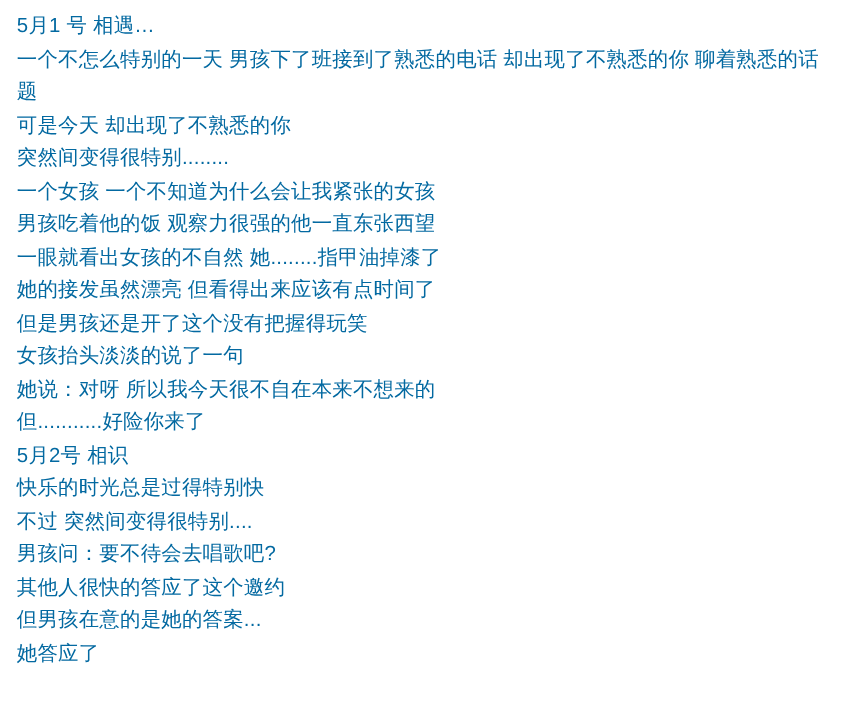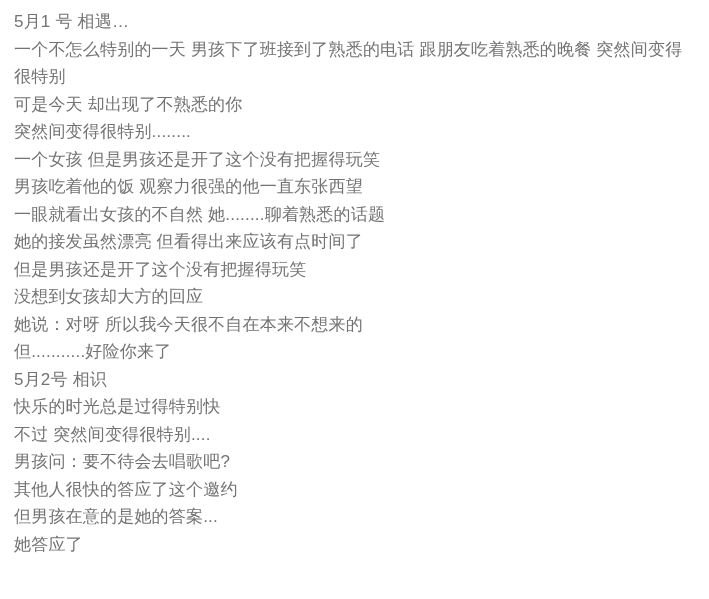--- a/index.html
+++ b/index.html
@@ -14,40 +14,40 @@
     }
     .doc {
       width: 709px;
       height: 599px;
       background: #ffffff;
       padding: 8px 14px 0 14px;
     }
     .line {
       font-size: 17px;
       line-height: 27.5px;
-      color: #737373;
+      color: #0369a1;
       white-space: pre-wrap;
       letter-spacing: 0.2px;
       font-weight: 400;
     }
   </style>
 </head>
 <body>
 
 <div class="doc">
   <p class="line">5月1 号 相遇…</p>
-  <p class="line">一个不怎么特别的一天 男孩下了班接到了熟悉的电话 跟朋友吃着熟悉的晚餐 突然间变得很特别</p>
+  <p class="line">一个不怎么特别的一天 男孩下了班接到了熟悉的电话 却出现了不熟悉的你 聊着熟悉的话题</p>
   <p class="line">可是今天 却出现了不熟悉的你</p>
   <p class="line">突然间变得很特别........</p>
-  <p class="line">一个女孩 但是男孩还是开了这个没有把握得玩笑</p>
+  <p class="line">一个女孩 一个不知道为什么会让我紧张的女孩</p>
   <p class="line">男孩吃着他的饭 观察力很强的他一直东张西望</p>
-  <p class="line">一眼就看出女孩的不自然 她........聊着熟悉的话题</p>
+  <p class="line">一眼就看出女孩的不自然 她........指甲油掉漆了</p>
   <p class="line">她的接发虽然漂亮 但看得出来应该有点时间了</p>
   <p class="line">但是男孩还是开了这个没有把握得玩笑</p>
-  <p class="line">没想到女孩却大方的回应</p>
+  <p class="line">女孩抬头淡淡的说了一句</p>
   <p class="line">她说：对呀 所以我今天很不自在本来不想来的</p>
   <p class="line">但...........好险你来了</p>
   <p class="line">5月2号 相识</p>
   <p class="line">快乐的时光总是过得特别快</p>
   <p class="line">不过 突然间变得很特别....</p>
   <p class="line">男孩问：要不待会去唱歌吧?</p>
   <p class="line">其他人很快的答应了这个邀约</p>
   <p class="line">但男孩在意的是她的答案...</p>
   <p class="line">她答应了</p>
 </div>

